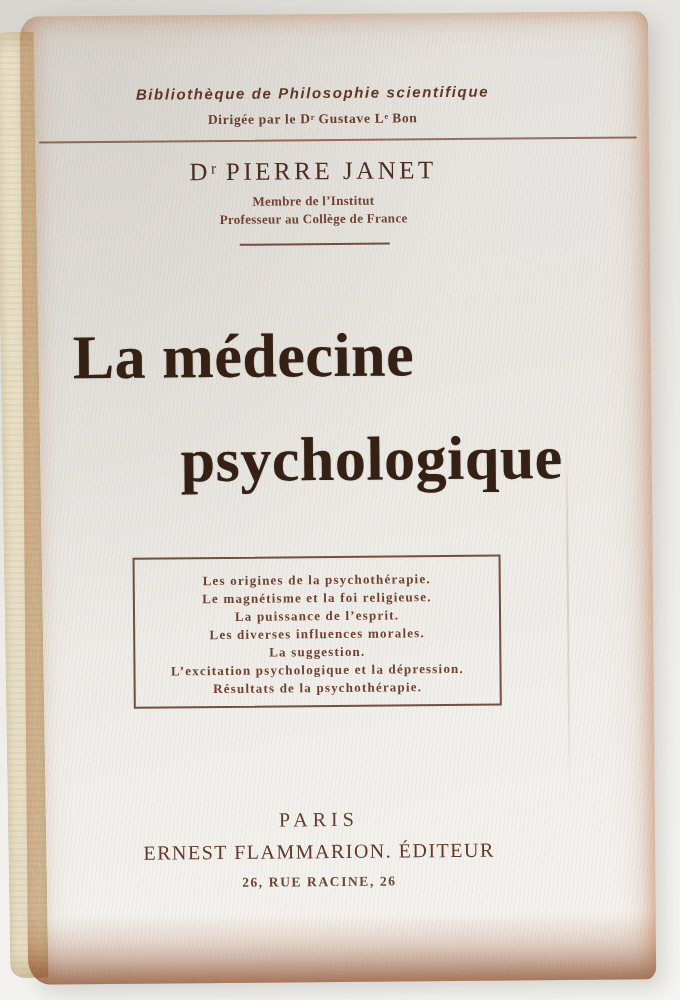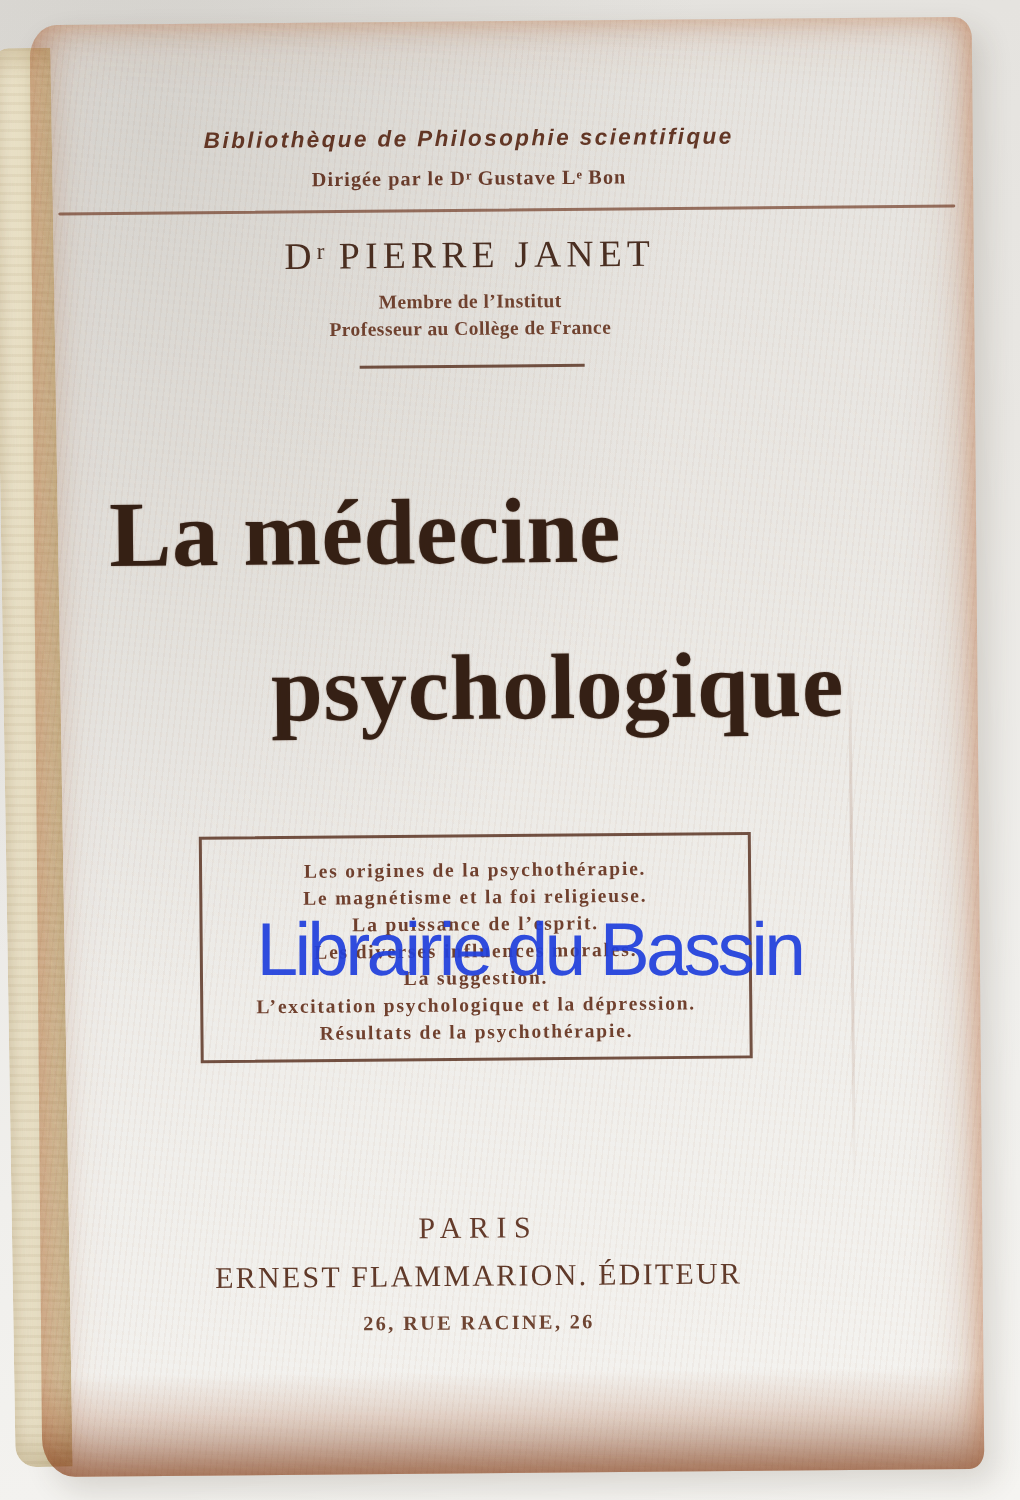--- a/index.html
+++ b/index.html
@@ -161,15 +161,14 @@
     <div class="crease"></div>
 
     <div class="txt cx pub-city">PARIS</div>
 
     <div class="txt cx pub-name">ERNEST FLAMMARION. ÉDITEUR</div>
 
     <div class="txt cx pub-addr">26, RUE RACINE, 26</div>
 
   </div>
 
-  <div class="watermark">Librairie du Bassin</div>
 
 </div>
 
 </body></html>

